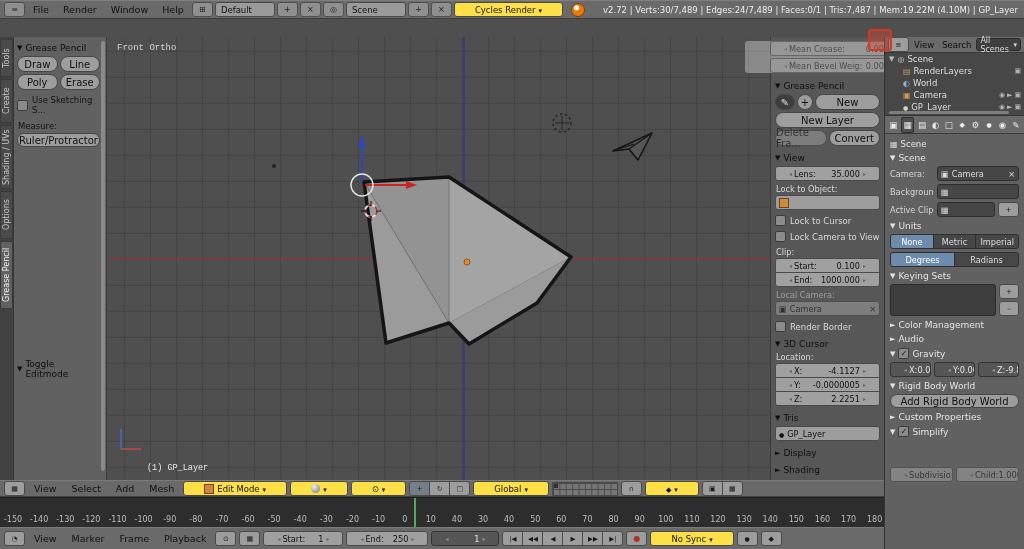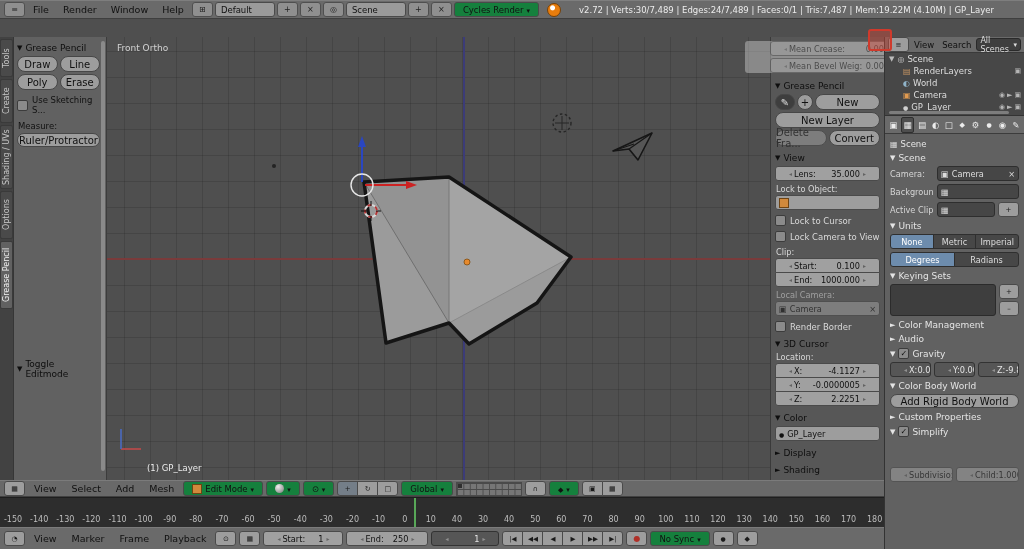--- a/index.html
+++ b/index.html
@@ -23,22 +23,22 @@
   .wb-close{background:#c0392b;color:#fff;} .wb-close::before{content:"×";font-size:10px;}
 
   
   .infobar{left:0;top:18px;width:1024px;height:19px;background:#6a6a6a;border-top:1px solid #7e7e7e;
            border-bottom:1px solid #3f3f3f;display:flex;align-items:center;padding:0 4px;box-sizing:border-box;gap:2px;}
   .hbtn{height:13px;min-width:15px;background:#8f8f8f;border:1px solid #4f4f4f;border-radius:3px;
         display:inline-flex;align-items:center;justify-content:center;color:#1d1d1d;font-size:8px;padding:0 2px;}
   .hmenu{padding:0 6px;color:#101010;font-size:9.5px;}
   .idfield{height:13px;background:#9a9a9a;border:1px solid #4a4a4a;border-radius:3px;padding:0 5px;
            font-size:8.5px;display:inline-flex;align-items:center;color:#111;min-width:48px;}
-  .dd{height:13px;background:#15803d;border:1px solid #4a4a4a;border-radius:3px;display:inline-flex;
-      align-items:center;gap:3px;padding:0 8px;font-size:8.5px;color:#111;}
+  .dd{height:13px;background:#fde047;border:1px solid #4a4a4a;border-radius:3px;display:inline-flex;
+      align-items:center;gap:3px;padding:0 20px;font-size:8.5px;color:#111;}
   .blogo{width:12px;height:12px;border-radius:50%;flex:none;margin-left:6px;
          background:radial-gradient(circle at 38% 32%,#fff 0 2px,#e87d0d 3px 100%);border:1px solid #7a4206;}
   .stats{color:#ececec;font-size:8.5px;margin-left:16px;white-space:nowrap;}
 
   
   .i::before{display:inline-block;}
   .i-menu::before{content:"≡";} .i-grid::before{content:"⊞";} .i-plus::before{content:"+";}
   .i-x::before{content:"×";} .i-down::before{content:"▾";font-size:7px;}
   .i-pencil::before{content:"✎";} .i-cam::before{content:"▣";} .i-eye::before{content:"◉";}
   .i-arrow::before{content:"►";font-size:7px;} .i-dot::before{content:"●";font-size:6px;}
@@ -69,21 +69,21 @@
   .cb{width:9px;height:9px;background:#8b8b8b;border:1px solid #3c3c3c;border-radius:2px;flex:none;
       display:inline-flex;align-items:center;justify-content:center;}
   .cb.on::after{content:"✓";font-size:8px;color:#101010;line-height:1;}
   .sm-dark{font-size:8.5px;color:#111;} .sm-light{font-size:8.5px;color:#d9d9d9;}
   .vscroll{position:absolute;right:1px;top:4px;width:4px;height:430px;background:#8a8a8a;border-radius:2px;}
 
   
   .vp{left:107px;top:37px;width:663px;height:443px;background:#4f4f4f;
       background-image:linear-gradient(rgba(0,0,0,.12) 1px,transparent 1px),
                        linear-gradient(90deg,rgba(0,0,0,.12) 1px,transparent 1px);
-      background-size:26px 26px;background-position:17px 14px;overflow:hidden;}
+      background-size:26px 26px;background-position:17px 14px;overflow:hidden;font-family:Liberation Mono, monospace;}
   .axis-x{position:absolute;left:0;right:0;top:221px;height:1.6px;background:#7a3b3b;}
   .axis-z{position:absolute;top:0;bottom:0;left:356px;width:1.6px;background:#3c3c78;}
   .vp-label{position:absolute;left:10px;top:6px;color:#d2d2d2;font-size:9px;}
   .gp-label{position:absolute;left:40px;top:426px;color:#ececec;font-size:8.5px;}
   .vpsvg{position:absolute;left:0;top:0;}
 
   
   .npanel{left:770px;top:37px;width:114px;height:443px;background:#575757;border-left:1px solid #3a3a3a;
           padding:2px 4px;}
   .np-overlay{position:absolute;left:-26px;top:4px;width:162px;height:32px;background:rgba(232,232,232,.38);
@@ -368,21 +368,21 @@
       <span>Y:</span>
       <span class="val">-0.0000005</span>
     </div>
     <div class="num stack-b">
       <span>Z:</span>
       <span class="val">2.2251</span>
     </div>
 
     <div class="ph mt6">
       <span class="tri tri-o"></span>
-      <span>Color</span>
+      <span>Tris</span>
     </div>
     <div class="field">
       <span class="i i-dot"></span>
       <span>GP_Layer</span>
     </div>
 
     <div class="ph mt6">
       <span class="tri tri-c"></span>
       <span>Display</span>
     </div>
@@ -579,21 +579,21 @@
           <span class="val">0.00</span>
         </span>
         <span class="num dark" style="flex:1;overflow:hidden">
           <span>Z:</span>
           <span class="val">-9.81</span>
         </span>
       </div>
 
       <div class="ph light">
         <span class="tri tri-o"></span>
-        <span>Color Body World</span>
+        <span>Rigid Body World</span>
       </div>
       <span class="btn wide">Add Rigid Body World</span>
 
       <div class="ph light">
         <span class="tri tri-c"></span>
         <span>Custom Properties</span>
       </div>
       <div class="ph light">
         <span class="tri tri-o"></span>
         <span class="cb on"></span>

